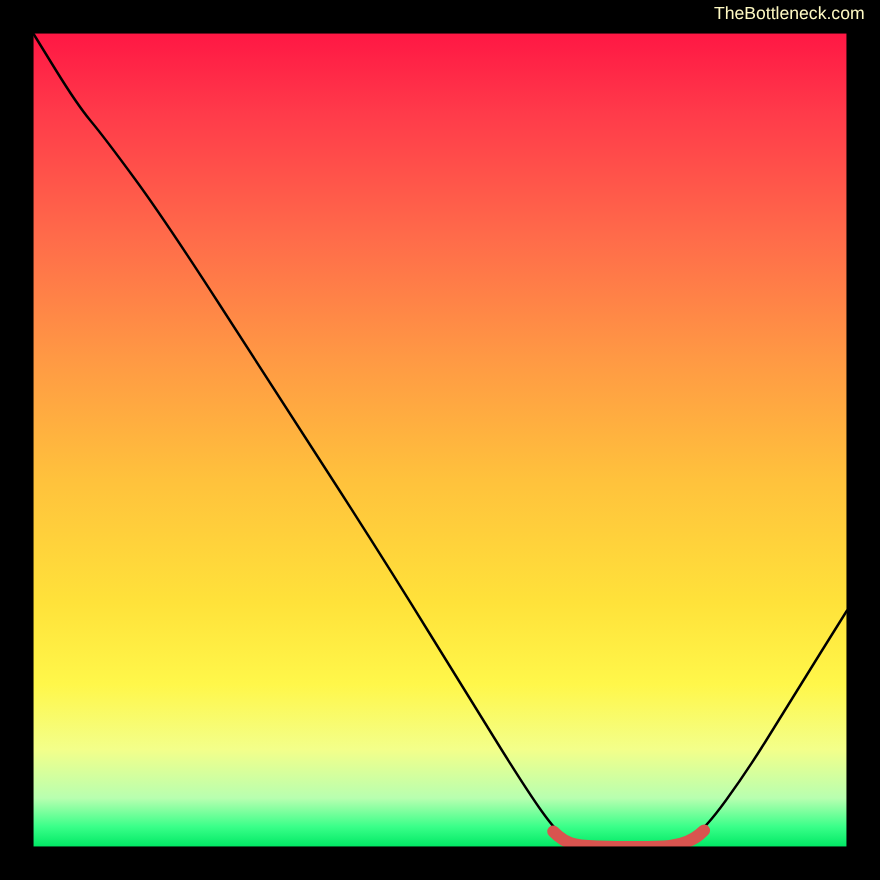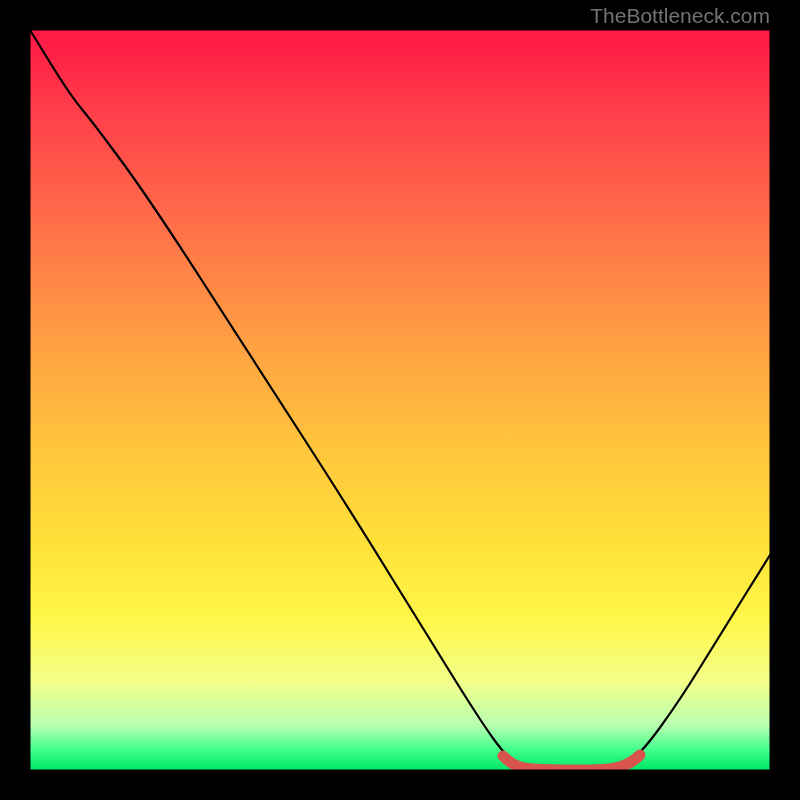--- a/index.html
+++ b/index.html
@@ -13,23 +13,23 @@
   }
   .container {
     position: relative;
     width: 800px;
     height: 800px;
     background: #000;
   }
   .watermark {
     position: absolute;
     top: 4px;
-    right: 30px;
-    color: #737373;
-    font-size: 21px;
+    right: 14px;
+    color: #fef9c3;
+    font-size: 16px;
     font-weight: 500;
     z-index: 5;
   }
   svg {
     position: absolute;
     top: 0;
     left: 0;
   }
 </style>
 </head>

